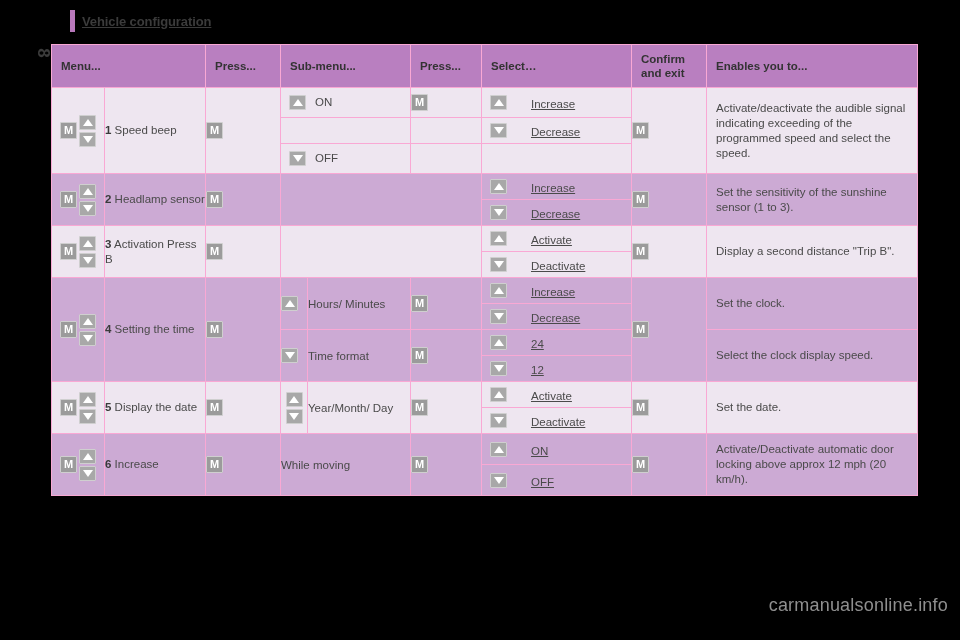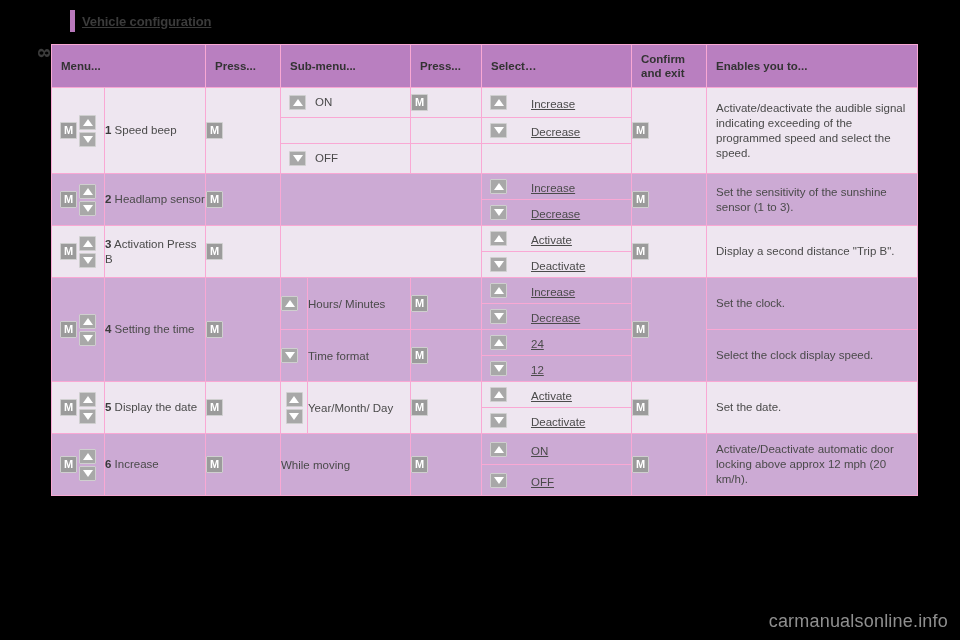--- a/index.html
+++ b/index.html
@@ -153,21 +153,21 @@
   .subrow .lbl { font-size: 11.5px; color: #4a4a4a; line-height: 15px; }
 
   .menu-label { line-height: 15px; }
   .menu-label b { color: #3a3a3a; font-weight: bold; }
 
   .desc { line-height: 15px; padding: 8px 9px; }
 
   
   .watermark {
     position: absolute;
-    right: 12px; bottom: 8px;
+    right: 12px; bottom: 24px;
     color: #8f8f8f;
     font-size: 18px;
     letter-spacing: 0.2px;
   }
 </style>
 </head>
 <body>
 
 <div id="page">
   <div class="doc-page">

